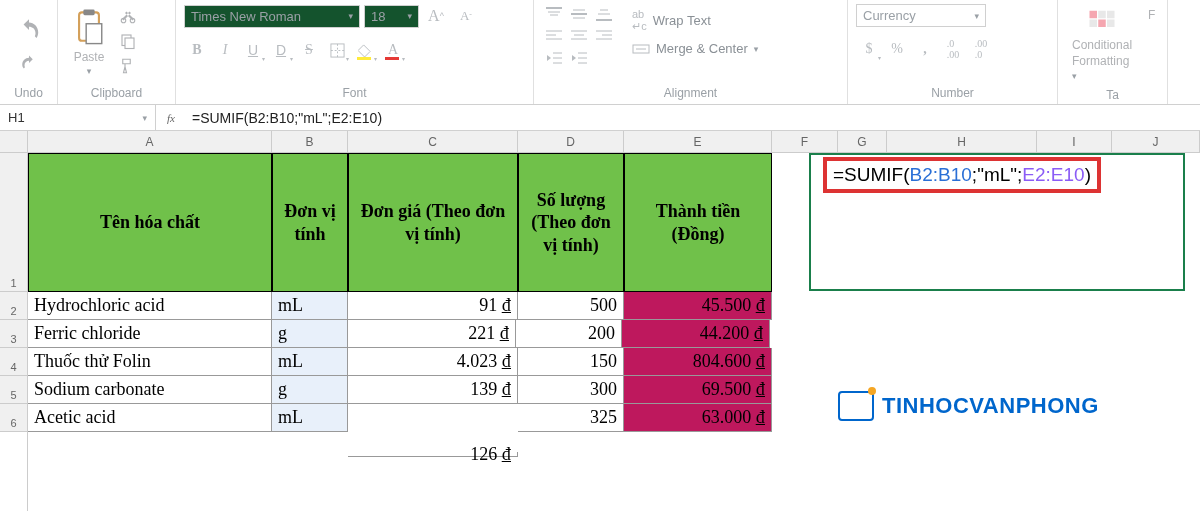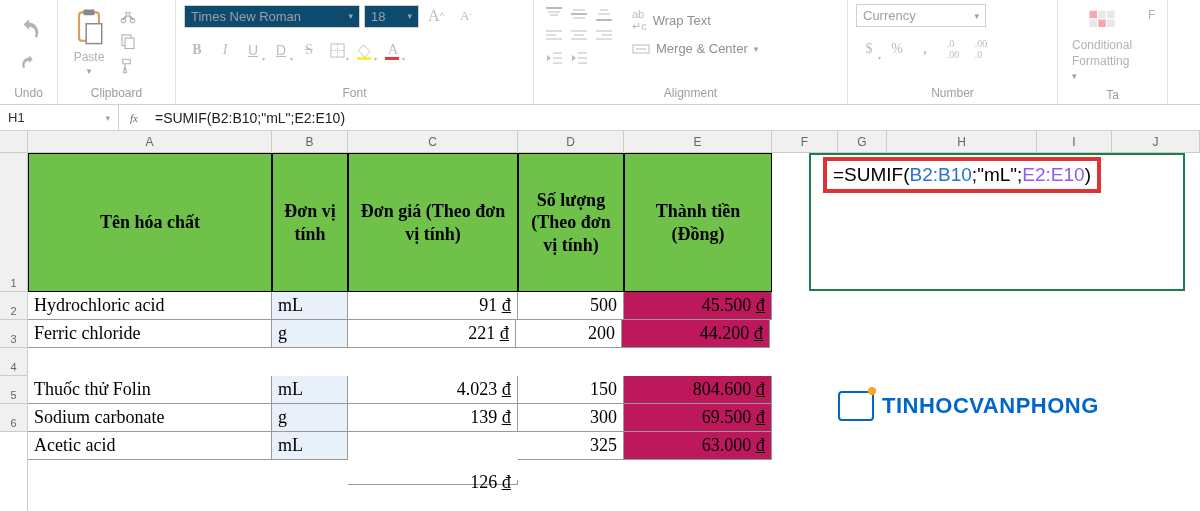--- a/index.html
+++ b/index.html
@@ -9,38 +9,38 @@
 .ribbon-group { display: flex; flex-direction: column; padding: 4px 8px 0 8px; border-right: 1px solid #e0e0e0; }
 .ribbon-group-body { flex: 1; display: flex; align-items: flex-start; gap: 4px; }
 .ribbon-group-label { font-size: 12px; color: #9aa0a6; text-align: center; padding: 2px 0 4px 0; }
 
 .btn-lg { display: flex; flex-direction: column; align-items: center; justify-content: center; padding: 4px 6px; font-size: 12px; color: #b0b2b5; cursor: pointer; gap: 2px; }
 .btn-sm { display: flex; align-items: center; justify-content: center; width: 24px; height: 24px; color: #b0b2b5; cursor: pointer; }
 .btn-sm svg, .btn-lg svg { fill: currentColor; }
 .side-stack { display: flex; flex-direction: column; gap: 1px; }
 
 .font-row { display: flex; align-items: center; gap: 4px; margin-bottom: 6px; }
-.font-name, .font-size { border: 1px solid #d0d0d0; padding: 3px 6px; font-size: 13px; color: #9aa0a6; display: flex; align-items: center; justify-content: space-between; background: #0c4a6e; }
+.font-name, .font-size { border: 1px solid #d0d0d0; padding: 3px 6px; font-size: 13px; color: #9aa0a6; display: flex; align-items: center; justify-content: space-between; background: #14532d; }
 .font-name { width: 176px; } .font-size { width: 55px; }
 .chev { font-size: 9px; color: #9aa0a6; }
 .btn-row { display: flex; gap: 2px; }
 .fmt-btn { width: 26px; height: 24px; display: flex; align-items: center; justify-content: center; font-size: 14px; color: #b8bcc0; cursor: pointer; font-family: 'Times New Roman', serif; position: relative; }
 .fmt-btn .dd { position: absolute; right: 1px; bottom: 0; font-size: 6px; }
 .color-bar { position: absolute; bottom: 2px; left: 5px; width: 14px; height: 3px; }
 
 .align-col { display: flex; flex-direction: column; gap: 2px; margin-right: 12px; }
 .align-row { display: flex; gap: 1px; }
 .align-btn { width: 24px; height: 20px; display: flex; align-items: center; justify-content: center; color: #b8bcc0; cursor: pointer; }
 .wrap-merge { display: flex; flex-direction: column; gap: 8px; padding-top: 4px; }
 .wrap-item { display: flex; align-items: center; gap: 6px; font-size: 13px; color: #8a9096; cursor: pointer; }
 
 .num-fmt { border: 1px solid #d0d0d0; padding: 3px 6px; font-size: 13px; color: #9aa0a6; width: 130px; display: flex; justify-content: space-between; align-items: center; margin-bottom: 6px; }
 
 .formula-bar { display: flex; align-items: center; height: 26px; border-bottom: 1px solid #d0d0d0; }
-.name-box { width: 119px; padding: 0 8px; font-size: 13px; color: #333; border-right: 1px solid #d0d0d0; height: 100%; display: flex; align-items: center; justify-content: space-between; }
+.name-box { width: 156px; padding: 0 8px; font-size: 13px; color: #333; border-right: 1px solid #d0d0d0; height: 100%; display: flex; align-items: center; justify-content: space-between; }
 .fx-label { width: 30px; text-align: center; font-style: italic; font-size: 11px; color: #666; font-family: 'Times New Roman', serif; }
 .formula-input { flex: 1; padding: 0 6px; font-size: 14px; color: #222; }
 
 .sheet { display: flex; height: calc(511px - 131px); }
 .row-headers { width: 28px; display: flex; flex-direction: column; border-right: 1px solid #ccc; }
 .corner { height: 22px; border-bottom: 1px solid #ccc; background: #f0f0f0; }
 .row-hdr { display: flex; align-items: flex-end; justify-content: center; font-size: 11px; color: #666; border-bottom: 1px solid #ccc; background: #f0f0f0; padding-bottom: 2px; }
 
 .grid-area { flex: 1; position: relative; overflow: hidden; }
 .col-headers { display: flex; height: 22px; border-bottom: 1px solid #ccc; }
@@ -336,21 +336,21 @@
           <div class="cell num" style="width: 106px;">500</div>
           <div class="cell money pink-sel" style="width: 148px;">45.500 ₫</div>
         </div>
         <div class="data-row" style="height: 28px;">
           <div class="cell " style="width: 244px;">Ferric chloride</div>
           <div class="cell blue-sel" style="width: 76px;">g</div>
           <div class="cell money" style="width: 168px;">221 ₫</div>
           <div class="cell num" style="width: 106px;">200</div>
           <div class="cell money pink-sel" style="width: 148px;">44.200 ₫</div>
         </div>
-        <div class="data-row" style="height: 28px; margin-top: 28px;">
+        <div class="data-row" style="height: 28px;">
           <div class="cell " style="width: 244px;">Thuốc thử Folin</div>
           <div class="cell blue-sel" style="width: 76px;">mL</div>
           <div class="cell money" style="width: 170px;">4.023 ₫</div>
           <div class="cell num" style="width: 106px;">150</div>
           <div class="cell money pink-sel" style="width: 148px;">804.600 ₫</div>
         </div>
         <div class="data-row" style="height: 28px;">
           <div class="cell " style="width: 244px;">Sodium carbonate</div>
           <div class="cell blue-sel" style="width: 76px;">g</div>
           <div class="cell money" style="width: 170px;">139 ₫</div>

